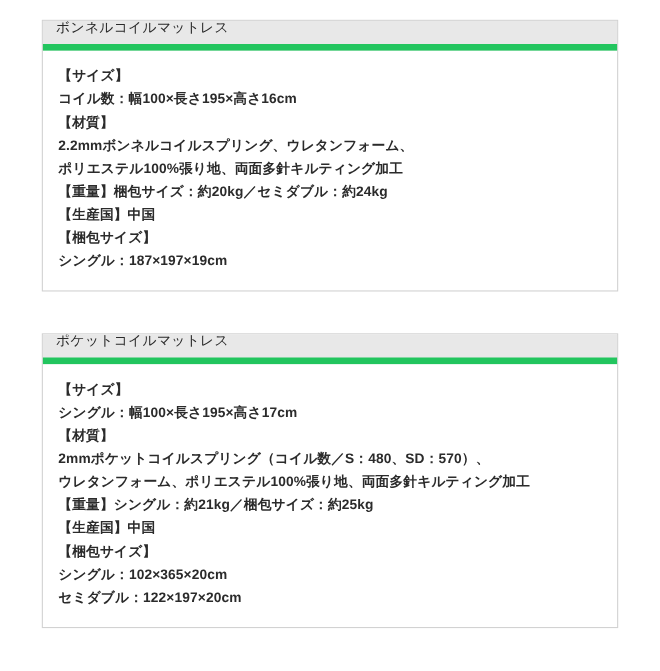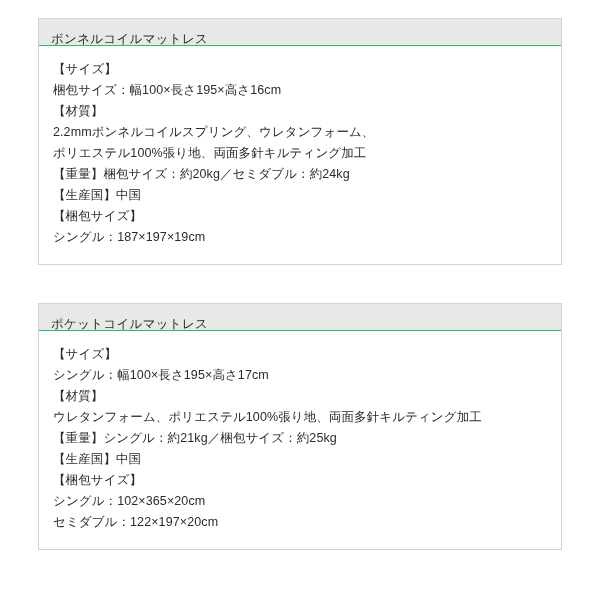--- a/index.html
+++ b/index.html
@@ -24,73 +24,75 @@
     width: 524px;
     margin: 0 auto 0 auto;
     border: 1px solid #d2d2d2;
     background: #ffffff;
   }
   .spec-card + .spec-card {
     margin-top: 38px;
   }
   .card-header {
     background: #e8e8e8;
-    border-bottom: 1px solid #22c55e;
+    border-bottom: 6px solid #22c55e;
     height: 27px;
     display: flex;
-    align-items: flex-end;
+    align-items: flex-start;
     padding-left: 12px;
   }
   .card-header-title {
     font-size: 12.5px;
     color: #2a2a2a;
     letter-spacing: 0.3px;
     line-height: 1;
   }
   .card-body {
     padding: 13px 14px 16px 14px;
+    font-weight: bold;
   }
   .spec-line {
     font-size: 12.5px;
     color: #2b2b2b;
     line-height: 21px;
     white-space: nowrap;
     letter-spacing: 0.1px;
   }
 </style>
 </head>
 <body>
 
 <div class="page">
 
   <div class="spec-card">
     <div class="card-header">
       <span class="card-header-title">ボンネルコイルマットレス</span>
     </div>
     <div class="card-body">
       <div class="spec-line">【サイズ】</div>
-      <div class="spec-line">梱包サイズ：幅100×長さ195×高さ16cm</div>
+      <div class="spec-line">コイル数：幅100×長さ195×高さ16cm</div>
       <div class="spec-line">【材質】</div>
       <div class="spec-line">2.2mmボンネルコイルスプリング、ウレタンフォーム、</div>
       <div class="spec-line">ポリエステル100%張り地、両面多針キルティング加工</div>
       <div class="spec-line">【重量】梱包サイズ：約20kg／セミダブル：約24kg</div>
       <div class="spec-line">【生産国】中国</div>
       <div class="spec-line">【梱包サイズ】</div>
       <div class="spec-line">シングル：187×197×19cm</div>
     </div>
   </div>
 
   <div class="spec-card">
     <div class="card-header">
       <span class="card-header-title">ポケットコイルマットレス</span>
     </div>
     <div class="card-body">
       <div class="spec-line">【サイズ】</div>
       <div class="spec-line">シングル：幅100×長さ195×高さ17cm</div>
       <div class="spec-line">【材質】</div>
+      <div class="spec-line">2mmポケットコイルスプリング（コイル数／S：480、SD：570）、</div>
       <div class="spec-line">ウレタンフォーム、ポリエステル100%張り地、両面多針キルティング加工</div>
       <div class="spec-line">【重量】シングル：約21kg／梱包サイズ：約25kg</div>
       <div class="spec-line">【生産国】中国</div>
       <div class="spec-line">【梱包サイズ】</div>
       <div class="spec-line">シングル：102×365×20cm</div>
       <div class="spec-line">セミダブル：122×197×20cm</div>
     </div>
   </div>
 
 </div>

